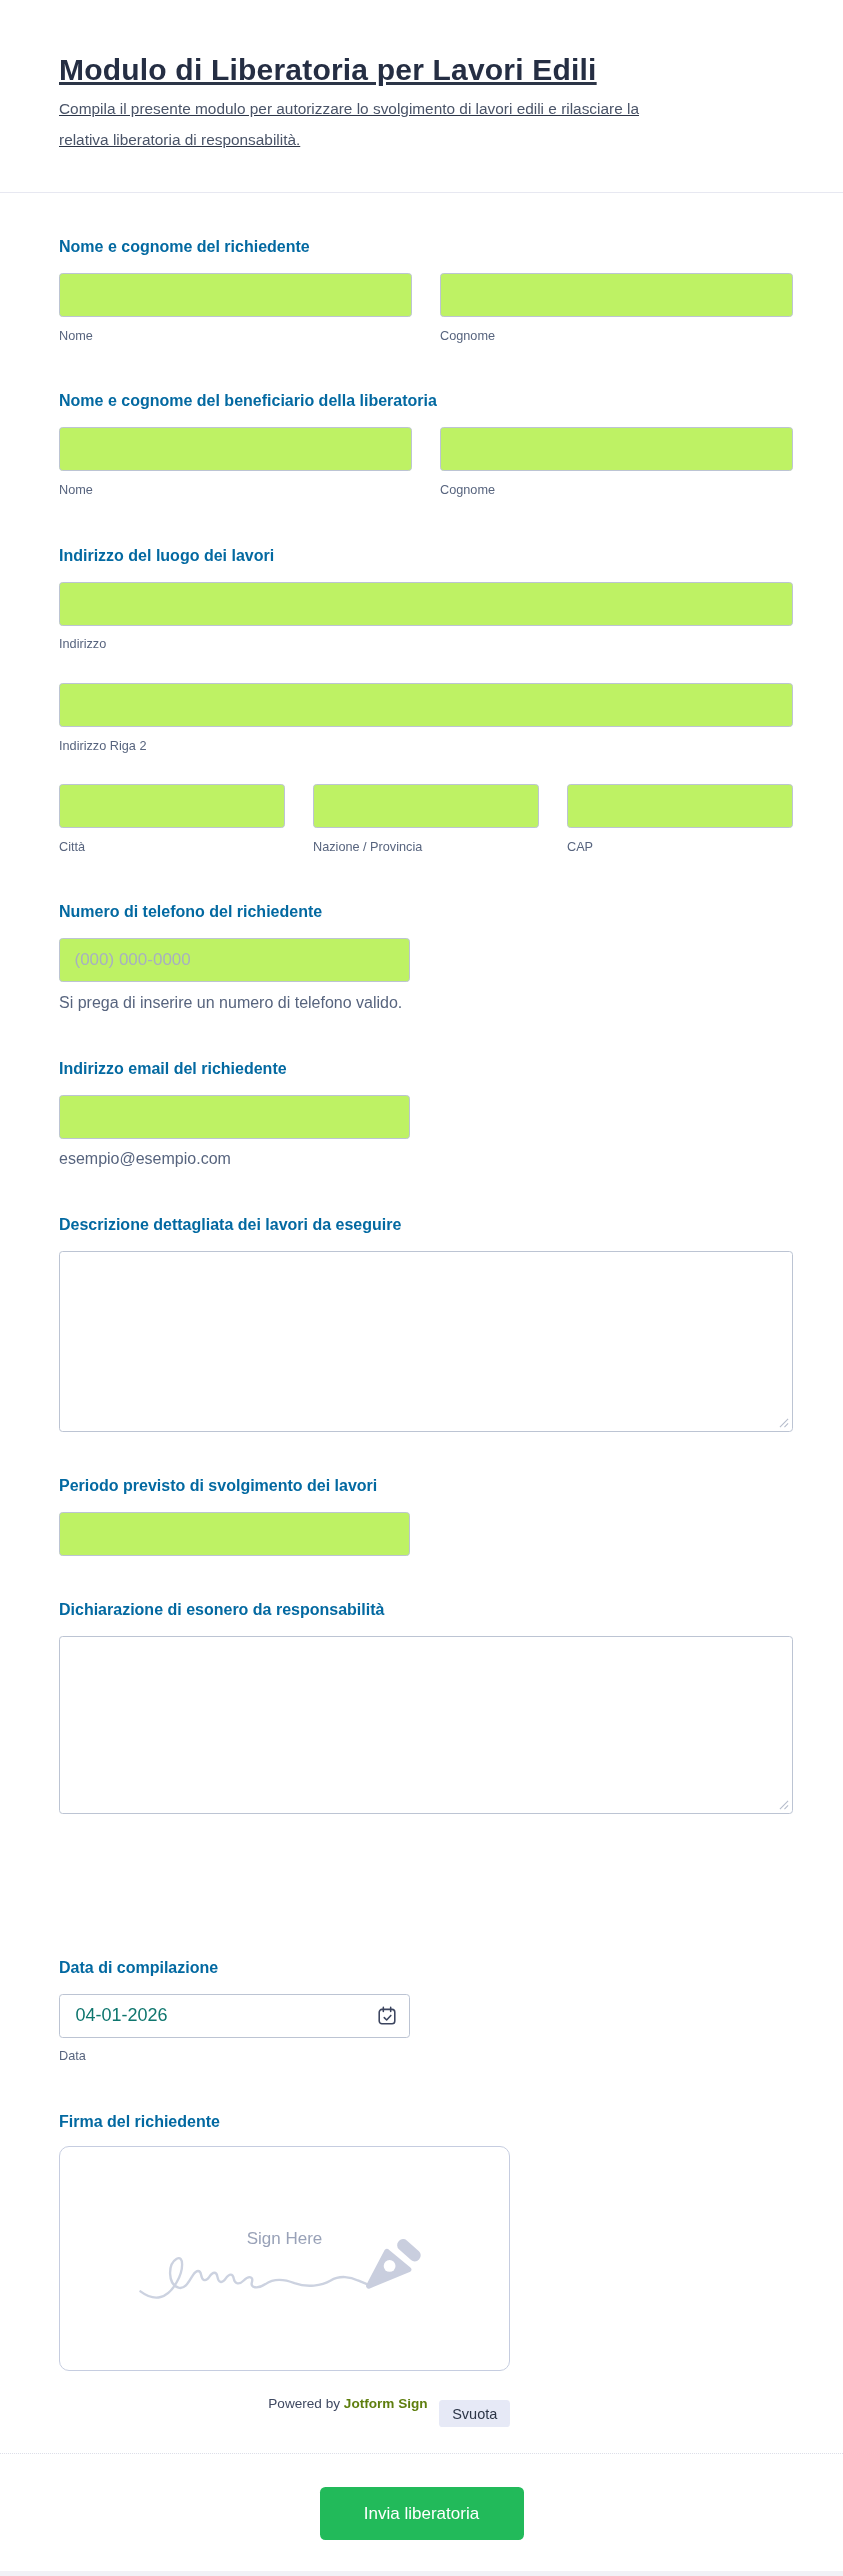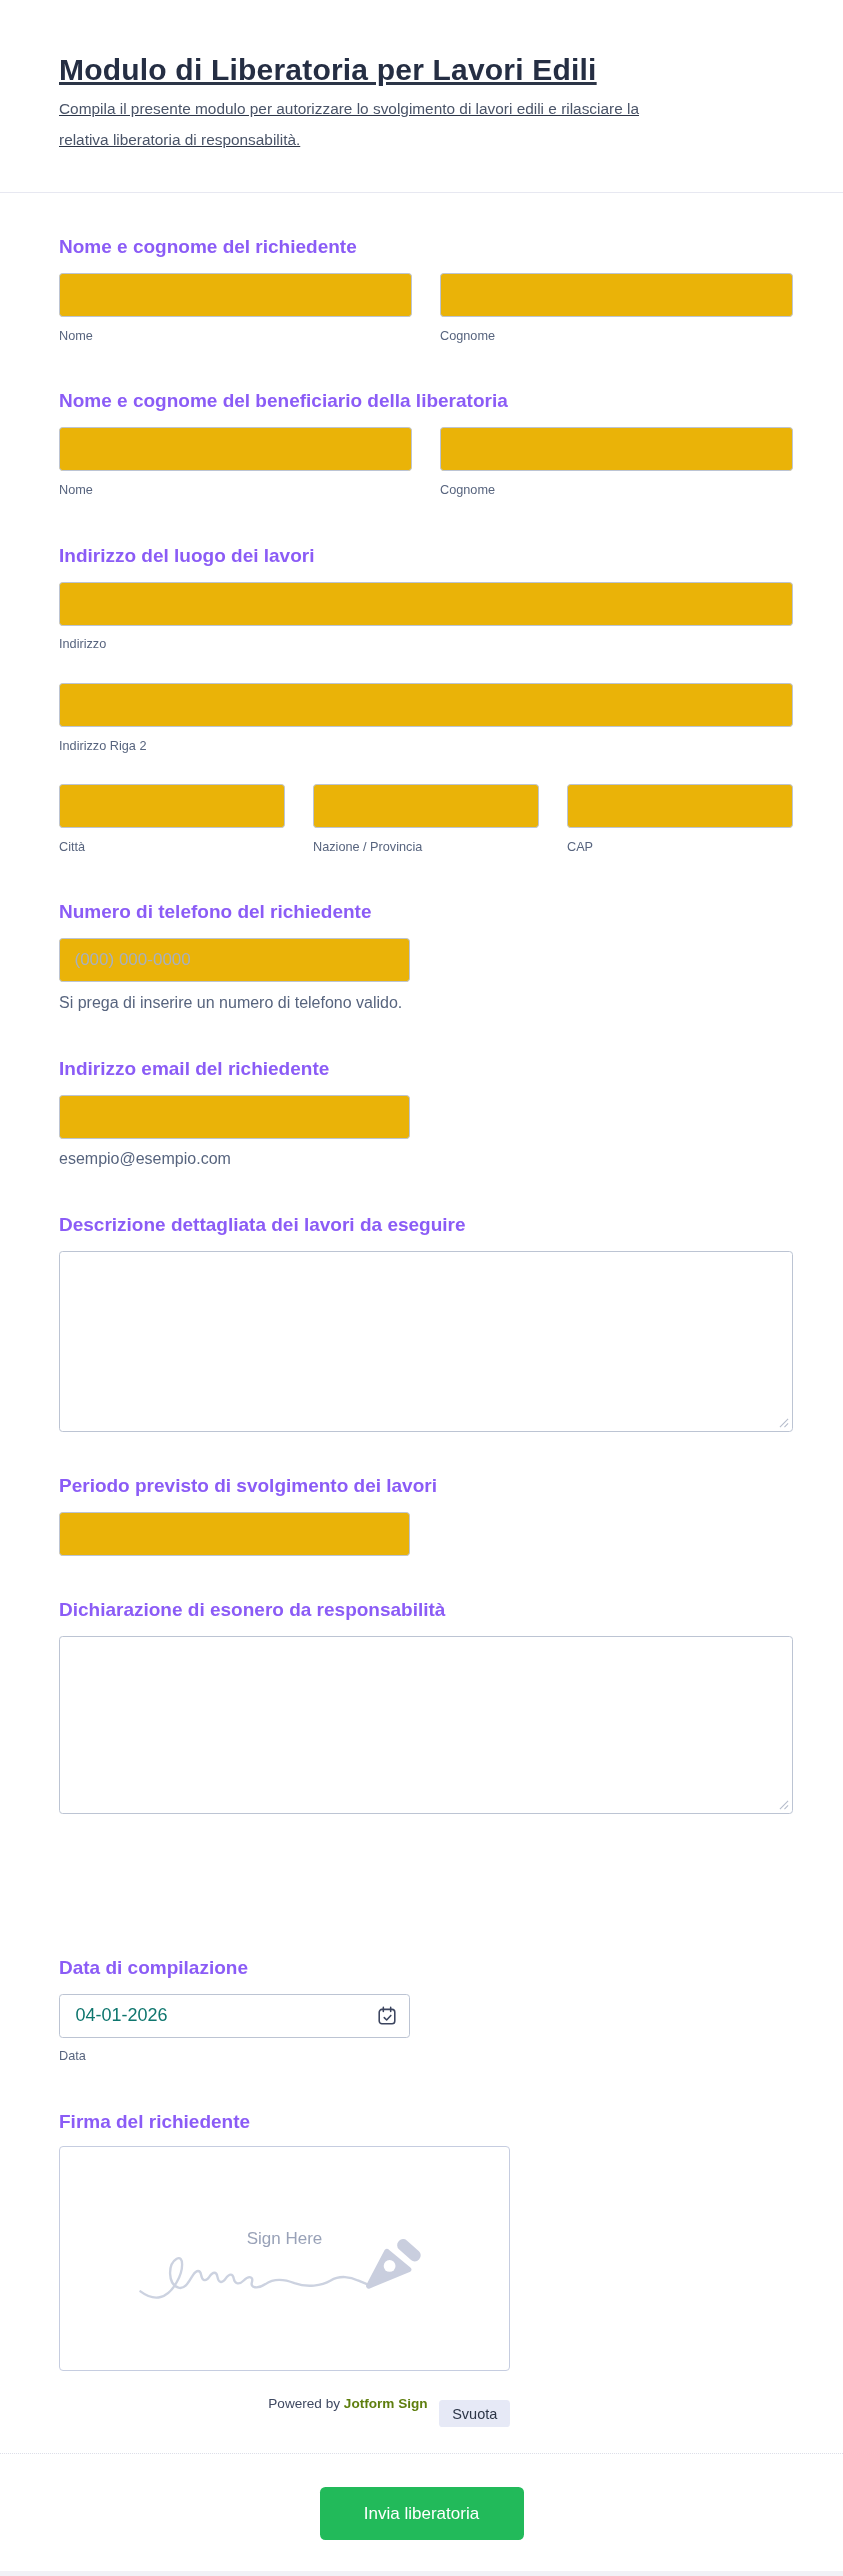--- a/index.html
+++ b/index.html
@@ -15,29 +15,29 @@
   }
   .form-subtitle { margin-top: 6px; font-size: 15.4px; line-height: 31px; color: #4a5468; }
   .sub-line { display: block; }
   .header-divider { margin-top: 37px; border-top: 1.8px solid #e7e8f1; }
 
   .form-body { padding: 0 50px 0 59px; }
   .section { margin-top: 49px; }
   .section.first { margin-top: 45px; }
   .section.tight { margin-top: 45px; }
   .section.gap-large { margin-top: 145px; }
-  .q-label { font-size: 19px; line-height: 18px; font-weight: bold; color: #8b5cf6; }
+  .q-label { font-size: 16px; line-height: 18px; font-weight: bold; color: #0369a1; }
 
   .row { display: flex; gap: 28px; margin-top: 17px; }
   .col { flex: 1; min-width: 0; }
   .stack-gap { margin-top: 31px; }
 
   .text-input {
     display: block; width: 100%; height: 44px;
-    border: 0.9px solid #bcc4d3; border-radius: 3.6px; background: #eab308;
+    border: 0.9px solid #bcc4d3; border-radius: 3.6px; background: #bef264;
     font-family: "Liberation Sans", sans-serif; font-size: 17px; color: #2c3547;
     padding: 0 14.5px; outline: none;
   }
   .text-input::placeholder { color: #a7b0c0; }
   .half { width: 351px; }
   .sublabel { margin-top: 11.8px; font-size: 12.7px; line-height: 14.5px; color: #57647e; }
   .hint { margin-top: 13.6px; font-size: 16px; line-height: 14.5px; color: #57647e; }
 
   .area-wrap { position: relative; margin-top: 17px; }
   .area {
@@ -56,21 +56,21 @@
     font-family: "Liberation Sans", sans-serif; font-size: 18px; color: #0f766e;
     padding: 0 42px 0 15.4px; outline: none;
   }
   .calendar-btn {
     position: absolute; right: 11.8px; top: 11px; width: 22px; height: 22px;
     background: none; border: none; padding: 0; cursor: pointer;
   }
 
   .sig-box {
     margin-top: 15.4px; width: 451px; height: 225px;
-    border: 0.9px solid #c6cde0; border-radius: 4px; background: #fff;
+    border: 0.9px solid #c6cde0; border-radius: 10px; background: #fff;
     display: flex; flex-direction: column; align-items: center; cursor: crosshair;
   }
   .sign-here { margin-top: 82px; font-size: 17px; color: #99a2b8; }
   .sig-svg { margin-top: -14.5px; }
   .powered-row {
     width: 451px; margin-top: 9px;
     display: flex; justify-content: flex-end; align-items: center; gap: 11.8px;
   }
   .powered-text { font-size: 13.6px; color: #3f4961; white-space: nowrap; }
   .powered-brand { font-weight: bold; color: #5e7e0d; }

